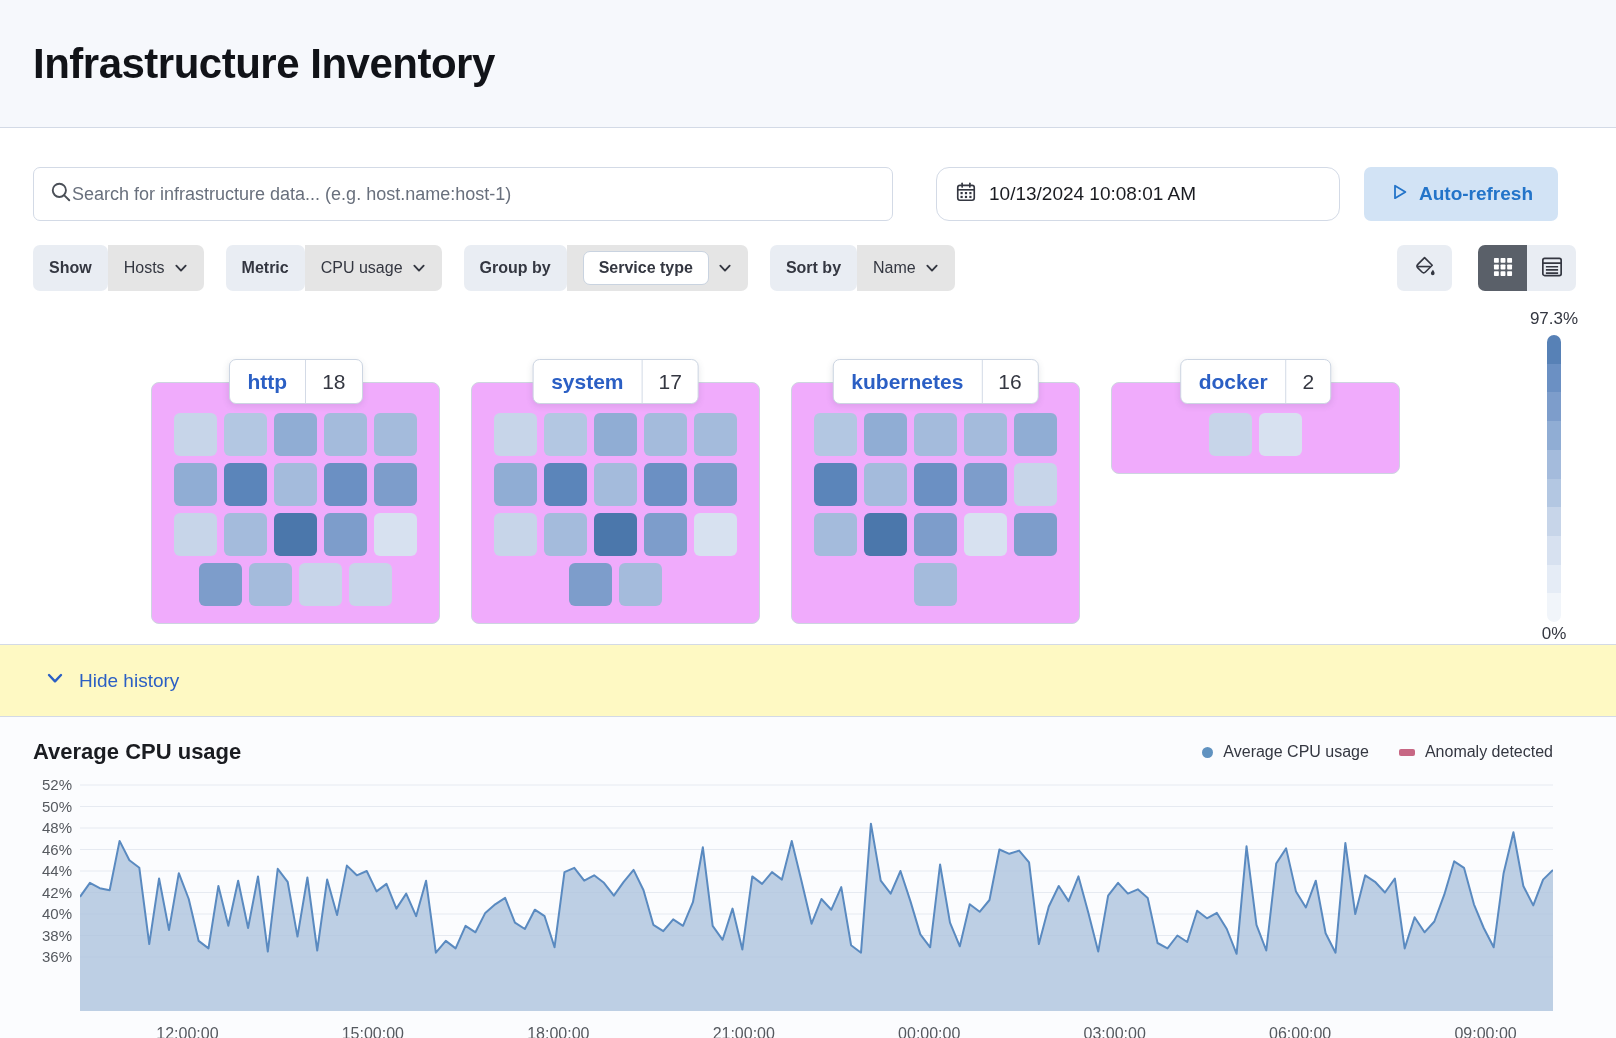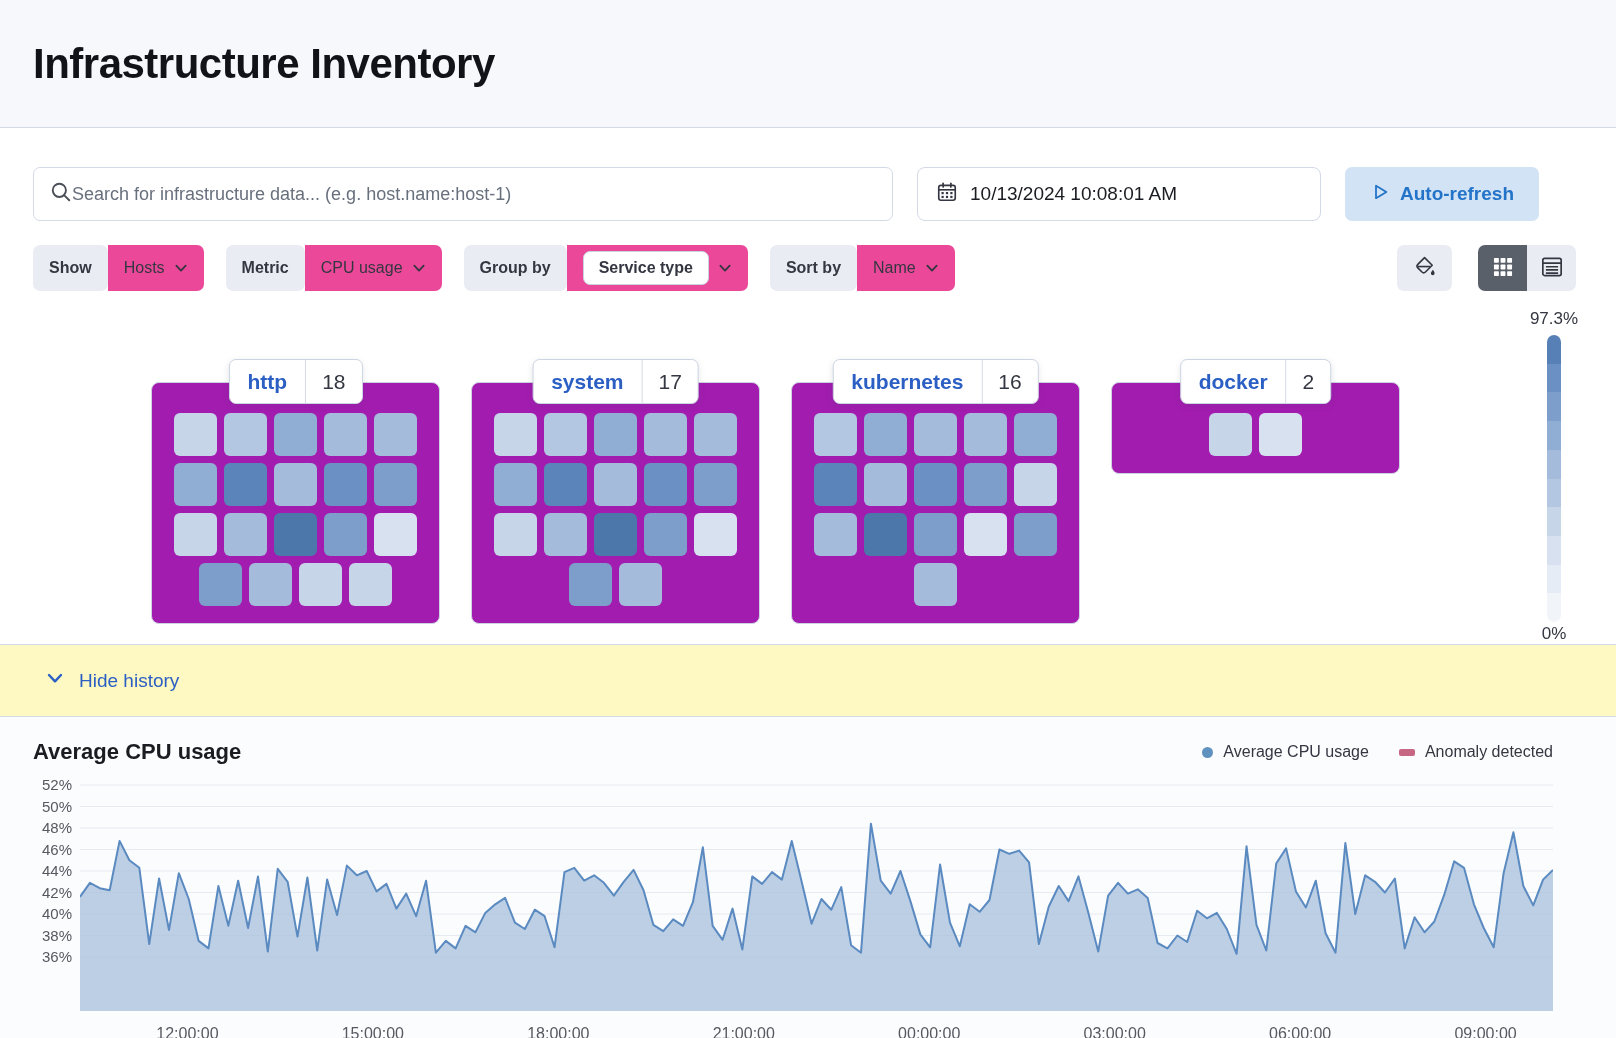--- a/index.html
+++ b/index.html
@@ -16,44 +16,44 @@
     font-family:inherit; font-size:18px; font-weight:700; border-radius:7px; height:54px; padding:0 24px; }
   .btn-feedback { background:#fbf1cc; color:#83650a; }
   .btn-view { background:#e7ebf2; color:#1a1c21; }
 
   
   .toolbar { display:flex; gap:24px; padding:39px 33px 0 33px; align-items:center; }
   .search-box { flex:1; height:54px; background:#fff; border:1px solid #d3dae6; border-radius:7px;
     display:flex; align-items:center; padding:0 16px; max-width:860px; }
   .search-box input { border:none; outline:none; flex:1; font-family:inherit; font-size:18px; color:#343741; background:transparent; }
   .search-box input::placeholder { color:#69707d; }
-  .date-picker { width:404px; height:54px; background:#fff; border:1px solid #d3dae6; border-radius:8px;
-    display:flex; align-items:center; gap:12px; padding:0 18px; font-size:19px; color:#1a1c21; cursor:pointer; }
+  .date-picker { width:404px; height:54px; background:#fff; border:1px solid #d3dae6; border-radius:13px;
+    display:flex; align-items:center; gap:12px; padding:0 18px; font-size:19px; color:#1a1c21; cursor:pointer;margin-left:19px; }
   .btn-refresh { background:#d2e3f5; color:#2374c9; width:194px; justify-content:center; font-size:19px; }
 
   
   .filter-row { display:flex; align-items:center; padding:24px 40px 0 33px; }
   .filter-left { display:flex; gap:22px; flex:1; }
   .fgroup { display:flex; align-items:stretch; height:46px; }
   .fchip { background:#e9edf3; border-radius:7px; display:flex; align-items:center; padding:0 16px;
     font-weight:700; font-size:16px; color:#343741; }
-  .fvalue { display:flex; align-items:center; gap:9px; padding:0 16px; font-size:16px; color:#343741; cursor:pointer; background:#ec4899; border-radius:0 7px 7px 0; }
+  .fvalue { display:flex; align-items:center; gap:9px; padding:0 16px; font-size:16px; color:#343741; cursor:pointer; background:#e5e5e5; border-radius:0 7px 7px 0; }
   .fpill { border:1px solid #c9d3e0; border-radius:7px; padding:7px 15px; font-weight:700; background:#fff; }
   .filter-right { display:flex; gap:26px; align-items:center; }
   .icon-btn { width:55px; height:46px; border:none; border-radius:7px; background:#e9edf3; display:flex;
     align-items:center; justify-content:center; cursor:pointer; }
   .seg-toggle { display:flex; border-radius:7px; overflow:hidden; }
   .seg { width:49px; height:46px; border:none; display:flex; align-items:center; justify-content:center; cursor:pointer; }
   .seg.active { background:#5a6069; }
   .seg.idle { background:#e9edf3; }
 
   
   .waffle-section { display:flex; flex:0 0 auto; height:353px; padding:0 26px 0 33px; }
   .groups-area { flex:1; display:flex; justify-content:center; gap:31px; align-items:flex-start; padding-top:91px; }
-  .gcard { position:relative; width:289px; background:#a21caf; border:1px solid #cdd4e0; border-radius:8px;
+  .gcard { position:relative; width:289px; background:#f0abfc; border:1px solid #cdd4e0; border-radius:8px;
     display:flex; flex-direction:column; align-items:center; padding-top:30px; }
   .gbadge { position:absolute; top:-24px; left:50%; transform:translateX(-50%); background:#fff;
     border:1px solid #ccd5e2; border-radius:7px; box-shadow:0 2px 6px rgba(60,70,90,.12);
     display:flex; align-items:stretch; height:45px; white-space:nowrap; }
   .gname { display:flex; align-items:center; padding:0 18px; font-size:21px; font-weight:700; color:#2b5fc4; cursor:pointer; }
   .gdivider { width:1px; background:#d3dae6; }
   .gcount { display:flex; align-items:center; padding:0 16px; font-size:21px; color:#343741; }
   .wrow { display:flex; gap:7px; margin-bottom:7px; justify-content:center; }
   .wsq { width:43px; height:43px; border-radius:6px; cursor:pointer; }
   .scale-area { width:72px; display:flex; flex-direction:column; align-items:center; padding-top:18px; flex:0 0 auto; }

